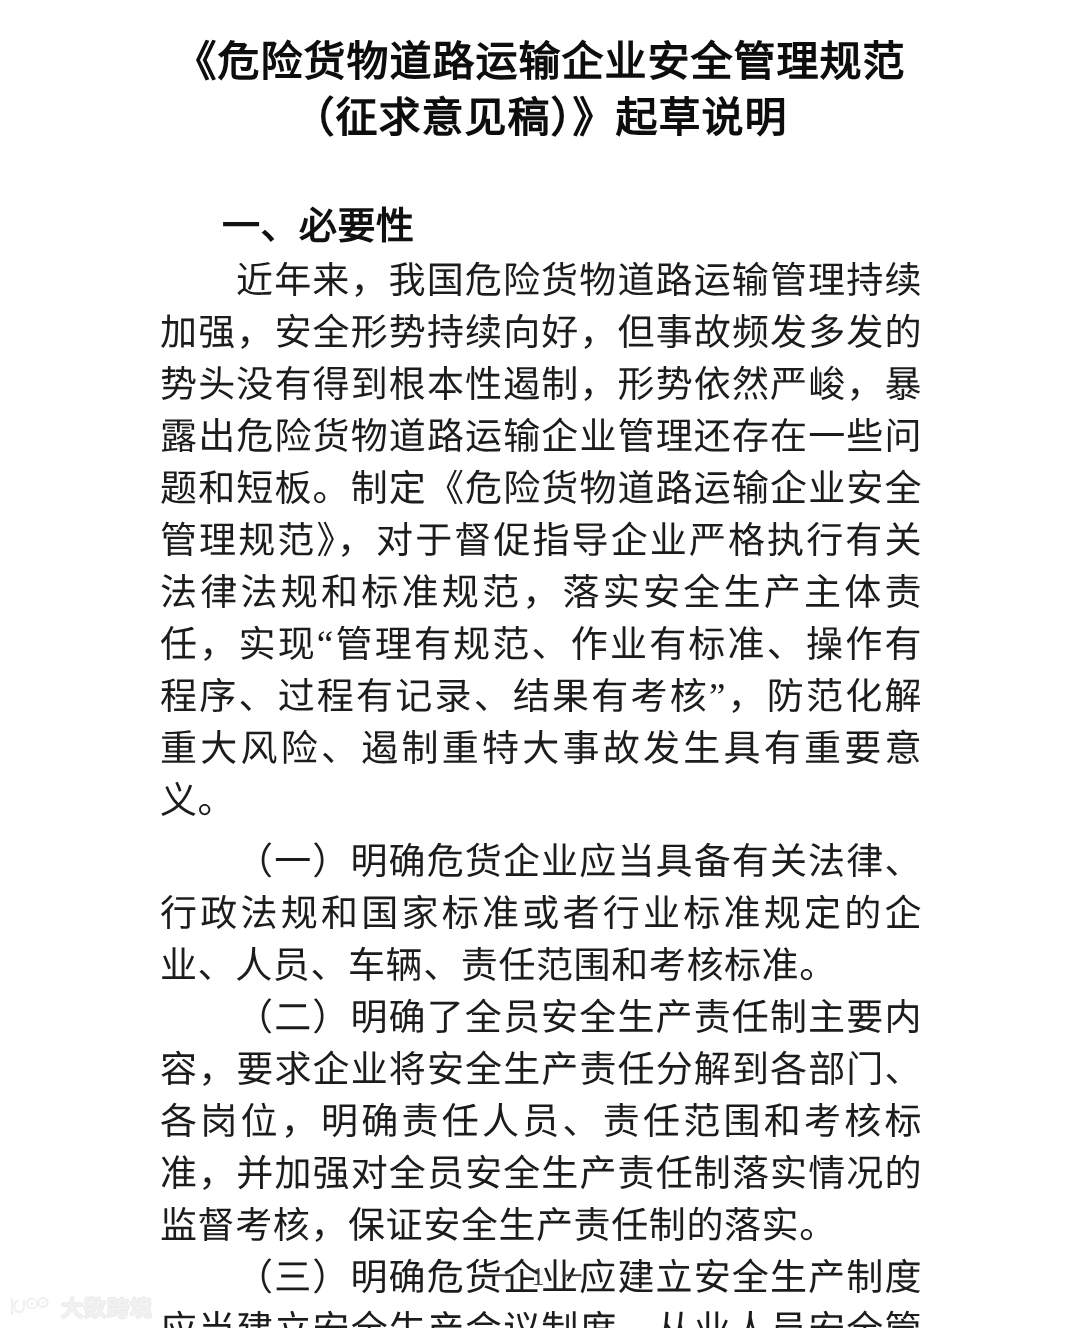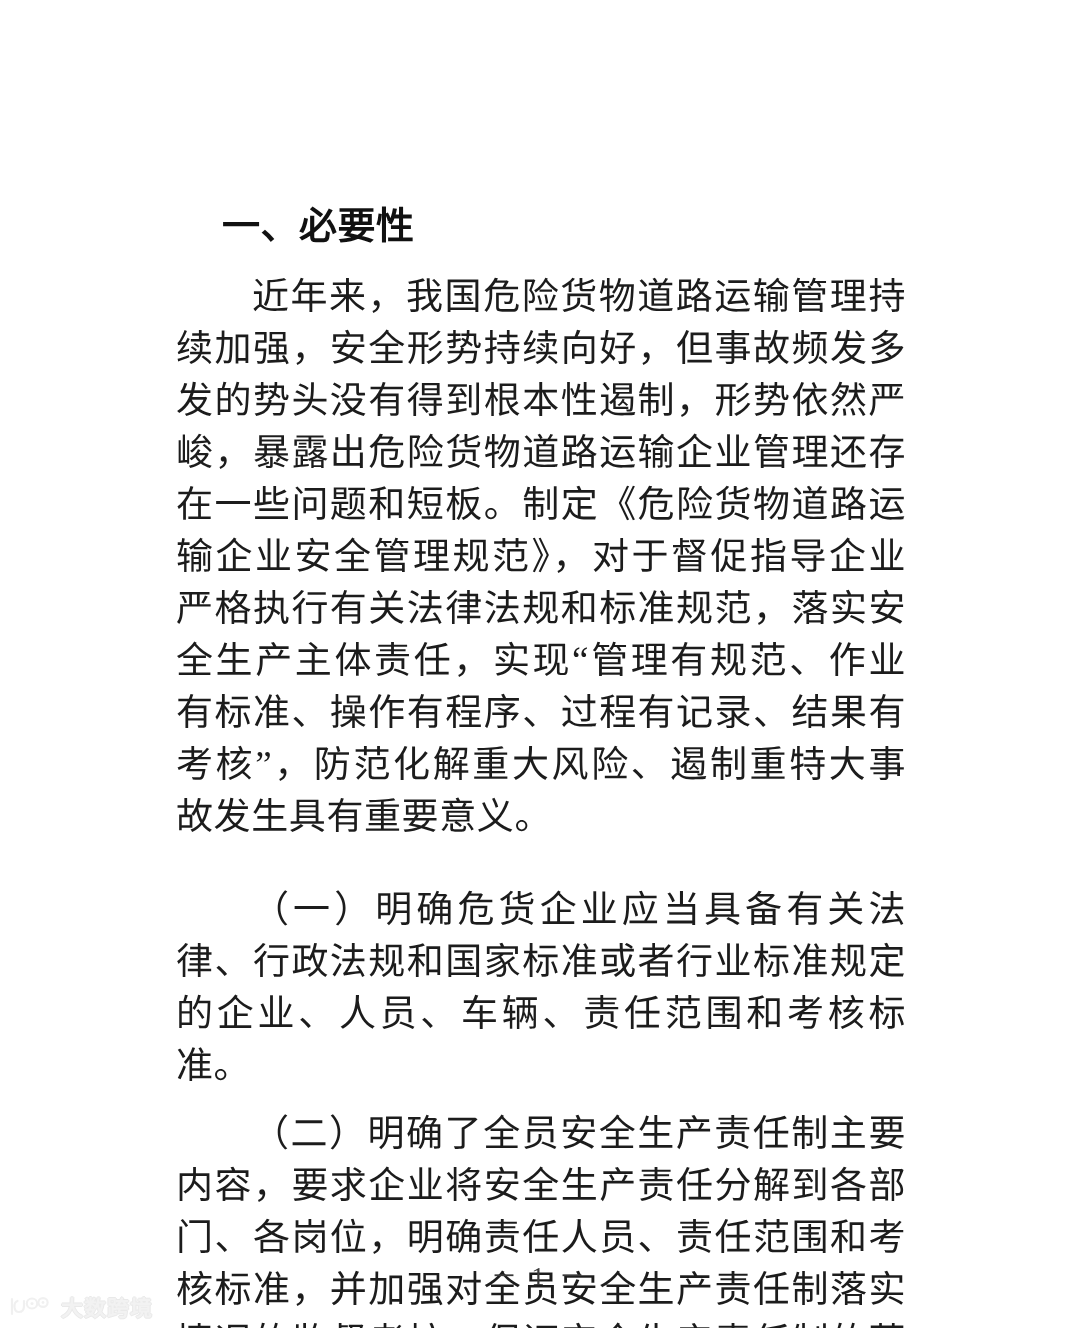--- a/index.html
+++ b/index.html
@@ -65,21 +65,21 @@
 
   .para {
     font-family: "Liberation Serif", "DejaVu Serif", serif;
     font-size: 37px;
     line-height: 52px;
     letter-spacing: 0.6px;
     color: #1c1c1c;
     text-align: justify;
     text-justify: inter-character;
     text-indent: 76px;
-    margin: 16px;
+    margin: 0;
     padding: 0;
     word-break: break-all;
   }
 
   .gap-sm { height: 3px; }
   .gap-md { height: 6px; }
 
   
   .page-number {
     position: absolute;
@@ -120,20 +120,24 @@
       0 -1px 0 #e8e8e8,
       1px 0 0 #e8e8e8,
       -1px 0 0 #e8e8e8;
   }
 </style>
 </head>
 <body>
 
 <div class="page">
 
+  <div class="doc-title">
+    <span class="title-line">《危险货物道路运输企业安全管理规范</span>
+    <span class="title-line">（征求意见稿）》起草说明</span>
+  </div>
 
   <div class="body-area">
 
     <h2 class="section-heading">一、必要性</h2>
     <div class="gap-sm"></div>
     <p class="para">近年来，我国危险货物道路运输管理持续加强，安全形势持续向好，但事故频发多发的势头没有得到根本性遏制，形势依然严峻，暴露出危险货物道路运输企业管理还存在一些问题和短板。制定《危险货物道路运输企业安全管理规范》，对于督促指导企业严格执行有关法律法规和标准规范，落实安全生产主体责任，实现“管理有规范、作业有标准、操作有程序、过程有记录、结果有考核”，防范化解重大风险、遏制重特大事故发生具有重要意义。</p>
 
     <div class="gap-md"></div>
 
     <div class="gap-sm"></div>

